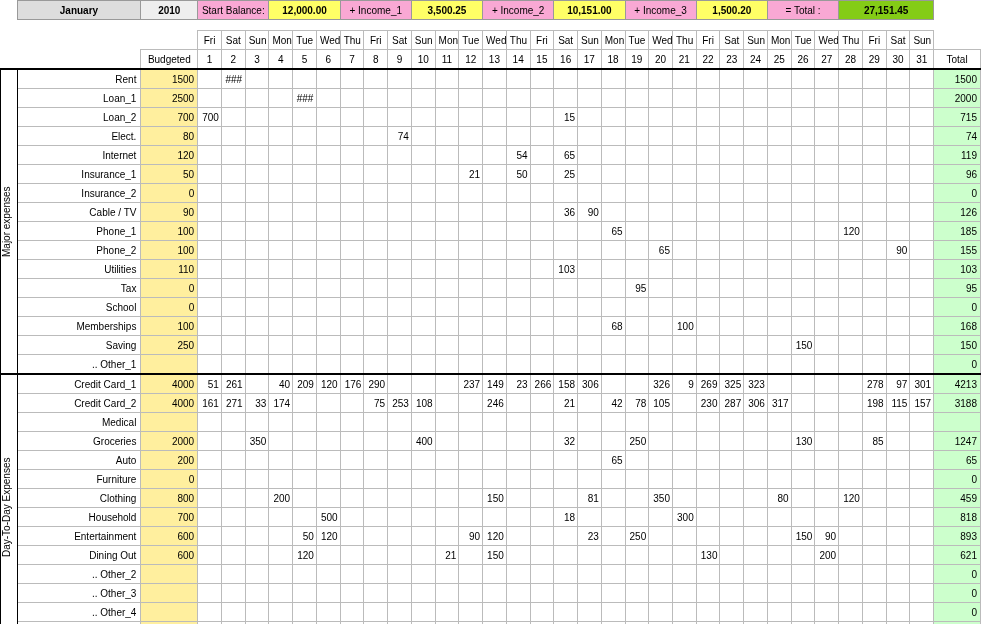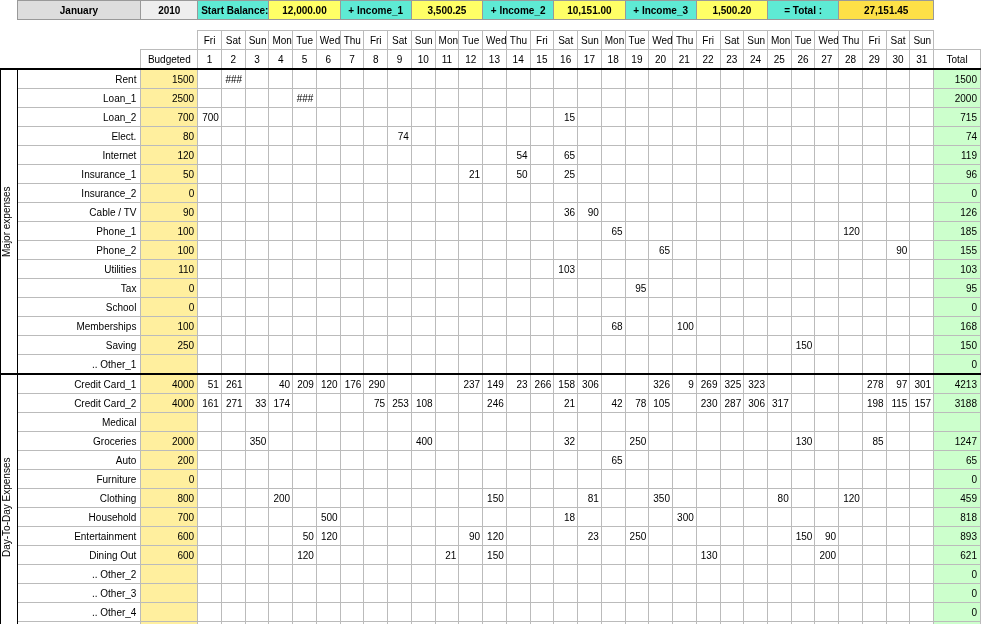--- a/index.html
+++ b/index.html
@@ -33,22 +33,22 @@
   display:flex;
   align-items:center;
   justify-content:center;
   height:100%;
 }
 
 .top-row td { border:1px solid #999; text-align:center;}
 .hdr-month { background:#ddd; font-weight:bold;margin-left:18px;}
 .hdr-year  { background:#eee; font-weight:bold;}
 .hdr-yellow{ background:#ffff66; font-weight:bold;margin-top:44px;}
-.hdr-green { background:#fde047; font-weight:bold;}
-.hdr-plain { background:#5eead4;font-weight:bold;}
+.hdr-green { background:#84cc16; font-weight:bold;}
+.hdr-plain { background:#f9a8d4;}
 
 .row-label { text-align:right; padding-right:4px;}
 .budget-col{ background:#ffef9e; text-align:right; padding-right:3px;}
 .total-col { background:#ccffcc; text-align:right; padding-right:3px; border-left:1px solid #444;}
 .day-cell  { text-align:right; padding-right:2px;}
 .dow-hdr   { text-align:center; background:#fff;}
 .num-hdr   { text-align:center; background:#fff;margin-left:47px;}
 .heavy-top td, .heavy-top th { border-top:2px solid #000; }
 .spacer td { border-left:none; border-right:none; border-bottom:none; border-top:none; height:6px;}
 .hash { text-align:center;}

